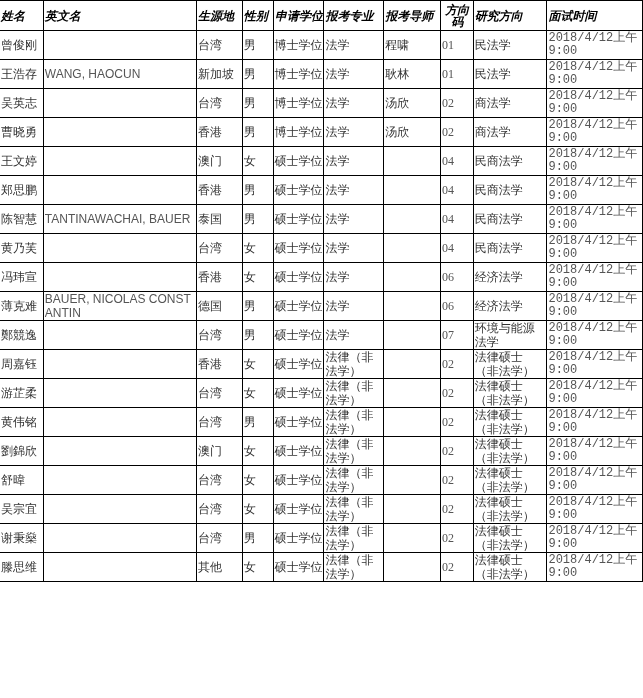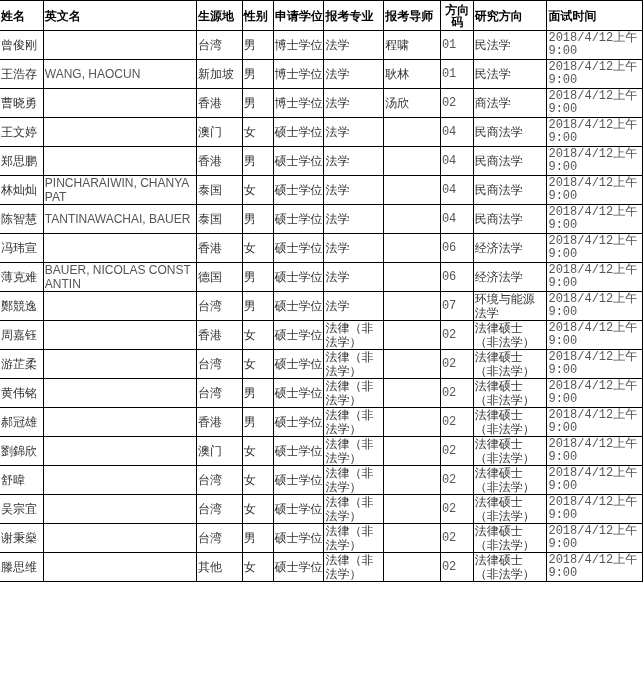--- a/index.html
+++ b/index.html
@@ -32,31 +32,32 @@
       text-align: left;
       line-height: 14px;
       overflow: hidden;
       white-space: normal;
       word-break: break-all;
     }
     th {
       font-weight: bold;
       color: #000000;
       height: 29px;
+      font-style: italic;
     }
     td {
       height: 28px;
     }
     td.latin {
       font-family: "Liberation Sans", "DejaVu Sans", sans-serif;
       font-size: 12px;
       color: #555555;
     }
     td.num {
-      font-family: Liberation Mono, monospace;
+      font-family: Liberation Serif, serif;
       color: #555555;
     }
     td.time {
       font-family: Liberation Mono, monospace;
       color: #555555;
       line-height: 13px;
     }
     th.wrap { line-height: 12px; text-align: center; }
   </style>
 </head>
@@ -109,20 +110,32 @@
           <td>新加坡</td>
           <td>男</td>
           <td>博士学位</td>
           <td>法学</td>
           <td>耿林</td>
           <td class="num">01</td>
           <td>民法学</td>
           <td class="time">2018/4/12上午9:00</td>
         </tr>
         <tr>
+          <td>吴英志</td>
+          <td class="latin"></td>
+          <td>台湾</td>
+          <td>男</td>
+          <td>博士学位</td>
+          <td>法学</td>
+          <td>汤欣</td>
+          <td class="num">02</td>
+          <td>商法学</td>
+          <td class="time">2018/4/12上午9:00</td>
+        </tr>
+        <tr>
           <td>曹晓勇</td>
           <td class="latin"></td>
           <td>香港</td>
           <td>男</td>
           <td>博士学位</td>
           <td>法学</td>
           <td>汤欣</td>
           <td class="num">02</td>
           <td>商法学</td>
           <td class="time">2018/4/12上午9:00</td>
@@ -137,52 +150,52 @@
           <td></td>
           <td class="num">04</td>
           <td>民商法学</td>
           <td class="time">2018/4/12上午9:00</td>
         </tr>
         <tr>
           <td>郑思鹏</td>
           <td class="latin"></td>
           <td>香港</td>
           <td>男</td>
-          <td>硕士学位</td>
-          <td>法学</td>
-          <td></td>
-          <td class="num">04</td>
-          <td>民商法学</td>
-          <td class="time">2018/4/12上午9:00</td>
-        </tr>
-        <tr>
-          <td>林灿灿</td>
-          <td class="latin">PINCHARAIWIN, CHANYAPAT</td>
-          <td>泰国</td>
-          <td>女</td>
           <td>硕士学位</td>
           <td>法学</td>
           <td></td>
           <td class="num">04</td>
           <td>民商法学</td>
           <td class="time">2018/4/12上午9:00</td>
         </tr>
         <tr>
           <td>陈智慧</td>
           <td class="latin">TANTINAWACHAI, BAUER</td>
           <td>泰国</td>
           <td>男</td>
           <td>硕士学位</td>
           <td>法学</td>
           <td></td>
           <td class="num">04</td>
           <td>民商法学</td>
           <td class="time">2018/4/12上午9:00</td>
         </tr>
         <tr>
+          <td>黄乃芙</td>
+          <td class="latin"></td>
+          <td>台湾</td>
+          <td>女</td>
+          <td>硕士学位</td>
+          <td>法学</td>
+          <td></td>
+          <td class="num">04</td>
+          <td>民商法学</td>
+          <td class="time">2018/4/12上午9:00</td>
+        </tr>
+        <tr>
           <td>冯玮宣</td>
           <td class="latin"></td>
           <td>香港</td>
           <td>女</td>
           <td>硕士学位</td>
           <td>法学</td>
           <td></td>
           <td class="num">06</td>
           <td>经济法学</td>
           <td class="time">2018/4/12上午9:00</td>
@@ -232,32 +245,20 @@
           <td>法律（非法学）</td>
           <td></td>
           <td class="num">02</td>
           <td>法律硕士（非法学）</td>
           <td class="time">2018/4/12上午9:00</td>
         </tr>
         <tr>
           <td>黄伟铭</td>
           <td class="latin"></td>
           <td>台湾</td>
-          <td>男</td>
-          <td>硕士学位</td>
-          <td>法律（非法学）</td>
-          <td></td>
-          <td class="num">02</td>
-          <td>法律硕士（非法学）</td>
-          <td class="time">2018/4/12上午9:00</td>
-        </tr>
-        <tr>
-          <td>郝冠雄</td>
-          <td class="latin"></td>
-          <td>香港</td>
           <td>男</td>
           <td>硕士学位</td>
           <td>法律（非法学）</td>
           <td></td>
           <td class="num">02</td>
           <td>法律硕士（非法学）</td>
           <td class="time">2018/4/12上午9:00</td>
         </tr>
         <tr>
           <td>劉錦欣</td>

